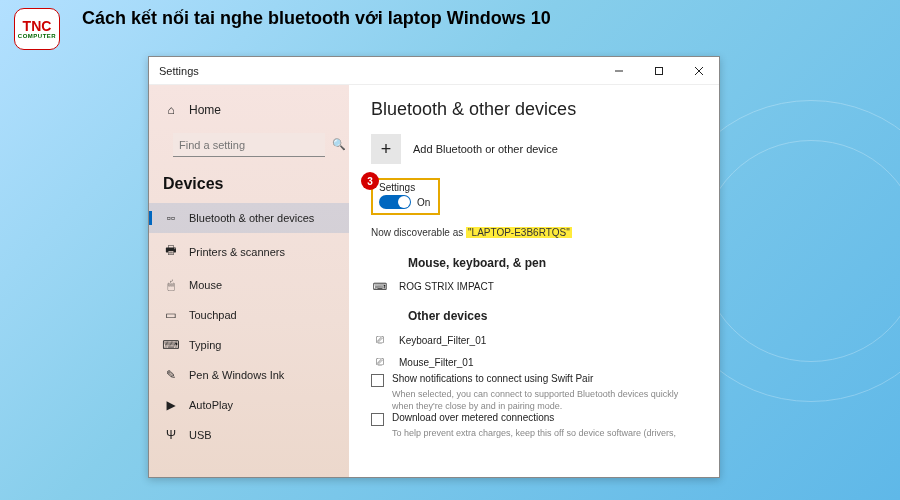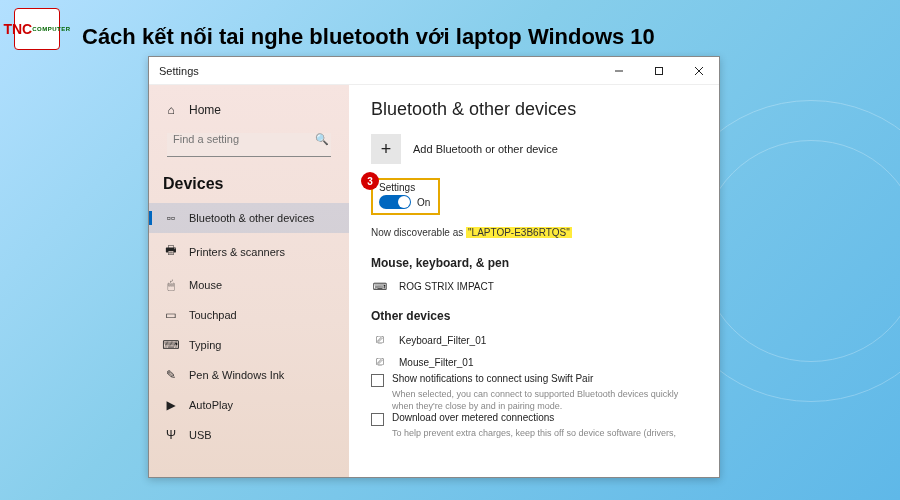--- a/index.html
+++ b/index.html
@@ -5,44 +5,44 @@
 * { margin: 0; padding: 0; box-sizing: border-box; font-family: "Segoe UI", Arial, sans-serif; }
 body { width: 900px; height: 500px; background: linear-gradient(135deg, #b3e0ff 0%, #87ceeb 40%, #5fb8e8 100%); position: relative; overflow: hidden; }
 
 
 .bg-circles { position: absolute; right: -60px; top: 50%; transform: translateY(-50%); width: 300px; height: 300px; opacity: 0.25; }
 .bg-circles::before, .bg-circles::after { content: ''; position: absolute; border: 1.5px solid #fff; border-radius: 50%; }
 .bg-circles::before { width: 220px; height: 220px; top: 40px; left: 40px; }
 .bg-circles::after { width: 300px; height: 300px; top: 0; left: 0; }
 
 
-.logo { position: absolute; top: 8px; left: 14px; width: 46px; height: 42px; background: #fff; border: 1px solid #c00; border-radius: 4px; display: flex; flex-direction: row; align-items: center; justify-content: center; }
+.logo { position: absolute; top: 8px; left: 14px; width: 46px; height: 42px; background: #fff; border: 1px solid #c00; border-radius: 10px; display: flex; flex-direction: column; align-items: center; justify-content: center; }
 .logo-text { color: #c00; font-weight: bold; font-size: 14px; line-height: 1; }
 .logo-sub { color: #060; font-size: 6px; font-weight: bold; letter-spacing: 0.5px; }
 
 
-.article-title { position: absolute; top: 24px; left: 82px; font-size: 22px; font-weight: bold; color: #000; }
+.article-title { position: absolute; top: 8px; left: 82px; font-size: 18px; font-weight: bold; color: #000; }
 
 
 .window { position: absolute; top: 56px; left: 148px; width: 572px; height: 422px; background: #fff; border: 1px solid #888; box-shadow: 0 2px 8px rgba(0,0,0,0.2); overflow: hidden; }
 
 
 .titlebar { height: 28px; display: flex; align-items: center; border-bottom: 1px solid #eee; }
 .tb-title { font-size: 11px; color: #222; padding-left: 10px; flex: 1; }
 .tb-controls { display: flex; }
 .tb-btn { width: 40px; height: 28px; display: flex; align-items: center; justify-content: center; font-size: 11px; color: #222; }
 .tb-btn svg { width: 10px; height: 10px; }
 
 .winbody { display: flex; height: calc(100% - 28px); }
 
 
 .sidebar { width: 200px; background: linear-gradient(to bottom, #f6e4e0 0%, #f0ded6 60%, #ecd8cc 100%); padding-top: 12px; display: flex; flex-direction: column; }
 .home-item { display: flex; align-items: center; padding: 6px 14px; font-size: 12px; color: #222; }
 .home-item .icon { width: 16px; display: flex; justify-content: center; margin-right: 10px; }
-.search-box { margin: 10px 18px 12px; height: 24px; border: none; border-bottom: 1px solid #888; background: #f3e6e2; display: flex; align-items: flex-start; padding: 0 6px; }
+.search-box { margin: 10px 24px 12px; height: 24px; border: none; border-bottom: 1px solid #888; background: #f3e6e2; display: flex; align-items: center; padding: 0 6px; gap: 11px; }
 .search-box input { flex: 1; border: none; background: transparent; font-size: 11px; color: #444; outline: none; }
 .search-box .sicon { font-size: 11px; color: #444; }
 .section-title { font-size: 16px; font-weight: 600; padding: 6px 14px 10px; color: #111; }
 .nav-item { display: flex; align-items: center; padding: 8px 14px; font-size: 11px; color: #222; position: relative; }
 .nav-item.active { background: rgba(0,100,200,0.12); }
 .nav-item.active::before { content: ''; position: absolute; left: 0; top: 8px; bottom: 8px; width: 3px; background: #0067c0; }
 .nav-item .icon { width: 16px; display: flex; justify-content: center; margin-right: 10px; font-size: 12px; }
 
 
 .main { flex: 1; padding: 14px 22px; overflow-y: auto; font-size: 12px; color: #222; }
@@ -55,21 +55,21 @@
 .badge { position: absolute; left: -12px; top: -8px; width: 18px; height: 18px; background: #d40000; color: #fff; border-radius: 50%; display: flex; align-items: center; justify-content: center; font-size: 10px; font-weight: bold; }
 .bt-label { font-size: 10px; color: #222; margin-bottom: 2px; }
 .toggle-row { display: flex; align-items: center; gap: 6px; }
 .toggle { width: 32px; height: 14px; background: #0067c0; border-radius: 8px; position: relative; }
 .toggle::after { content: ''; position: absolute; right: 1px; top: 1px; width: 12px; height: 12px; background: #fff; border-radius: 50%; }
 .toggle-text { font-size: 10px; }
 
 .discoverable { font-size: 10px; color: #333; margin-top: 6px; margin-bottom: 18px; }
 .discoverable .hl { background: #ffeb3b; padding: 0 2px; }
 
-.section-h { font-size: 12px; font-weight: 600; margin-bottom: 6px; }
+.section-h { font-size: 12px; font-weight: 600; margin-bottom: 6px; margin-left: 37px; }
 .device { display: flex; align-items: center; padding: 5px 0; font-size: 10px; }
 .device .dicon { width: 18px; margin-right: 10px; display: flex; justify-content: center; }
 
 .check-row { display: flex; align-items: flex-start; gap: 8px; }
 .chk { width: 13px; height: 13px; border: 1px solid #666; margin-top: 1px; flex-shrink: 0; }
 .check-row .ctext { font-size: 10px; }
 .hint { font-size: 9px; color: #888; margin-left: 21px; margin-top: 2px; line-height: 1.3; }
 
 .spacer { height: 12px; }
 </style>

